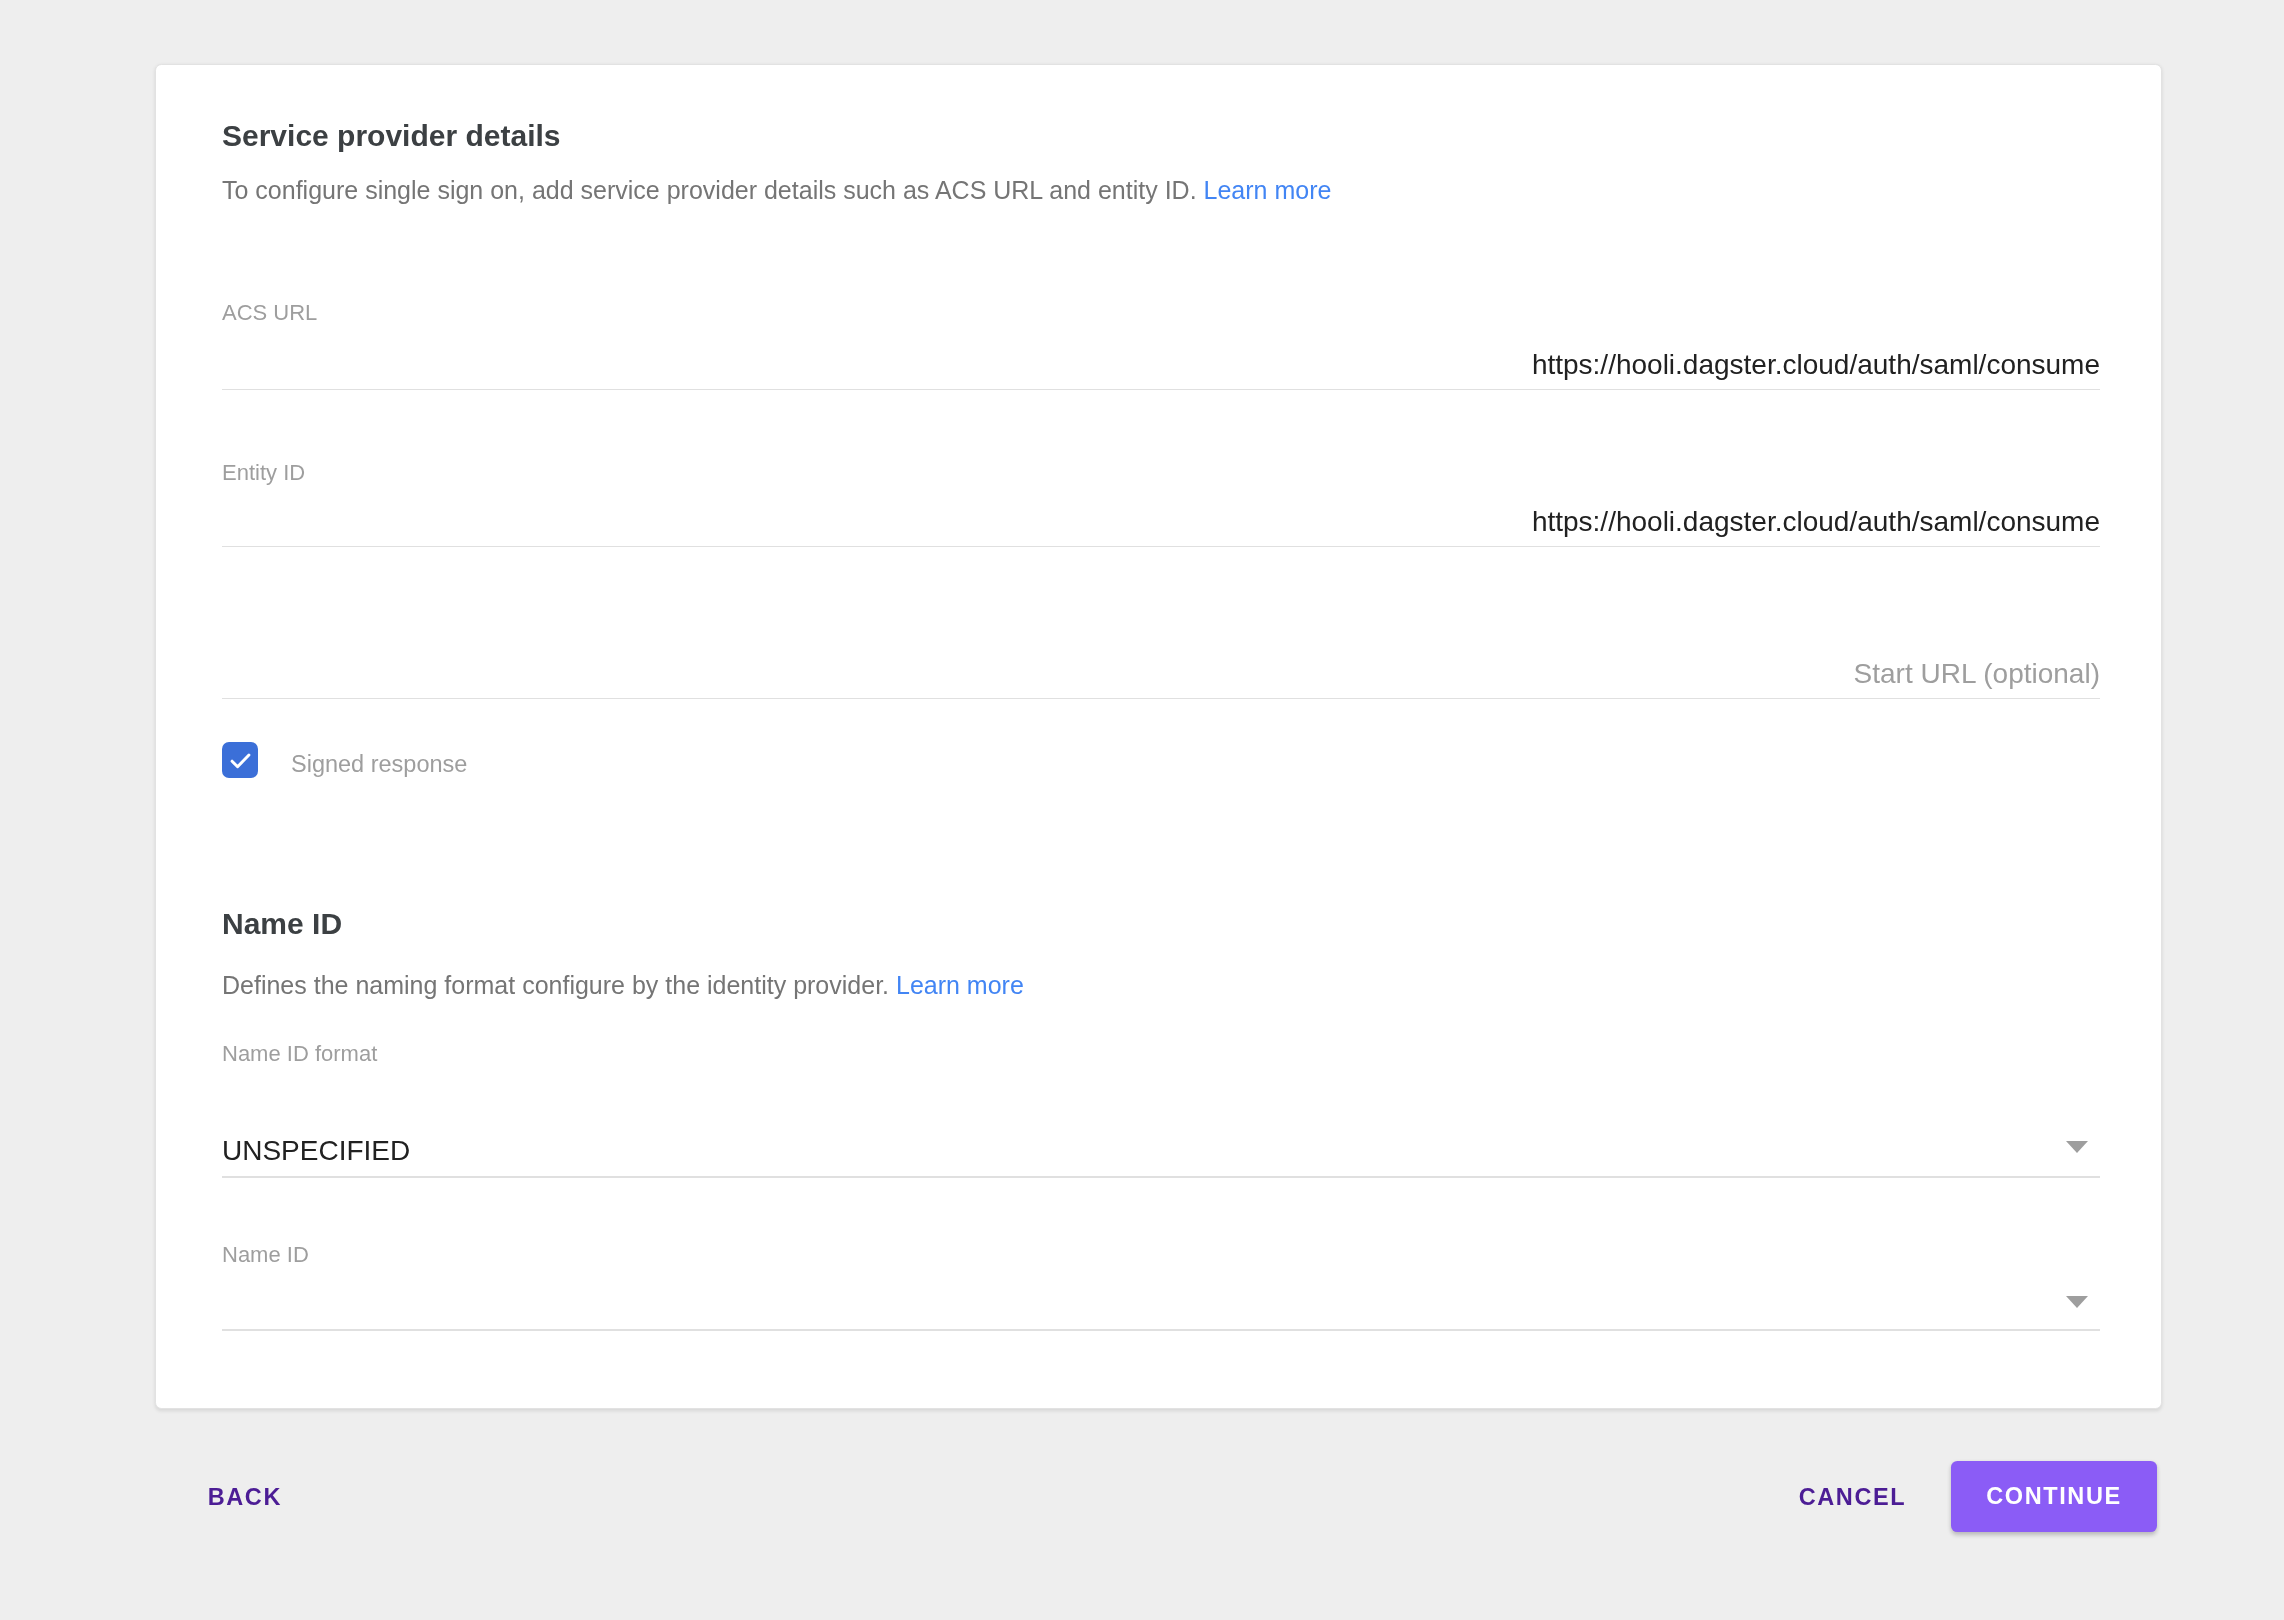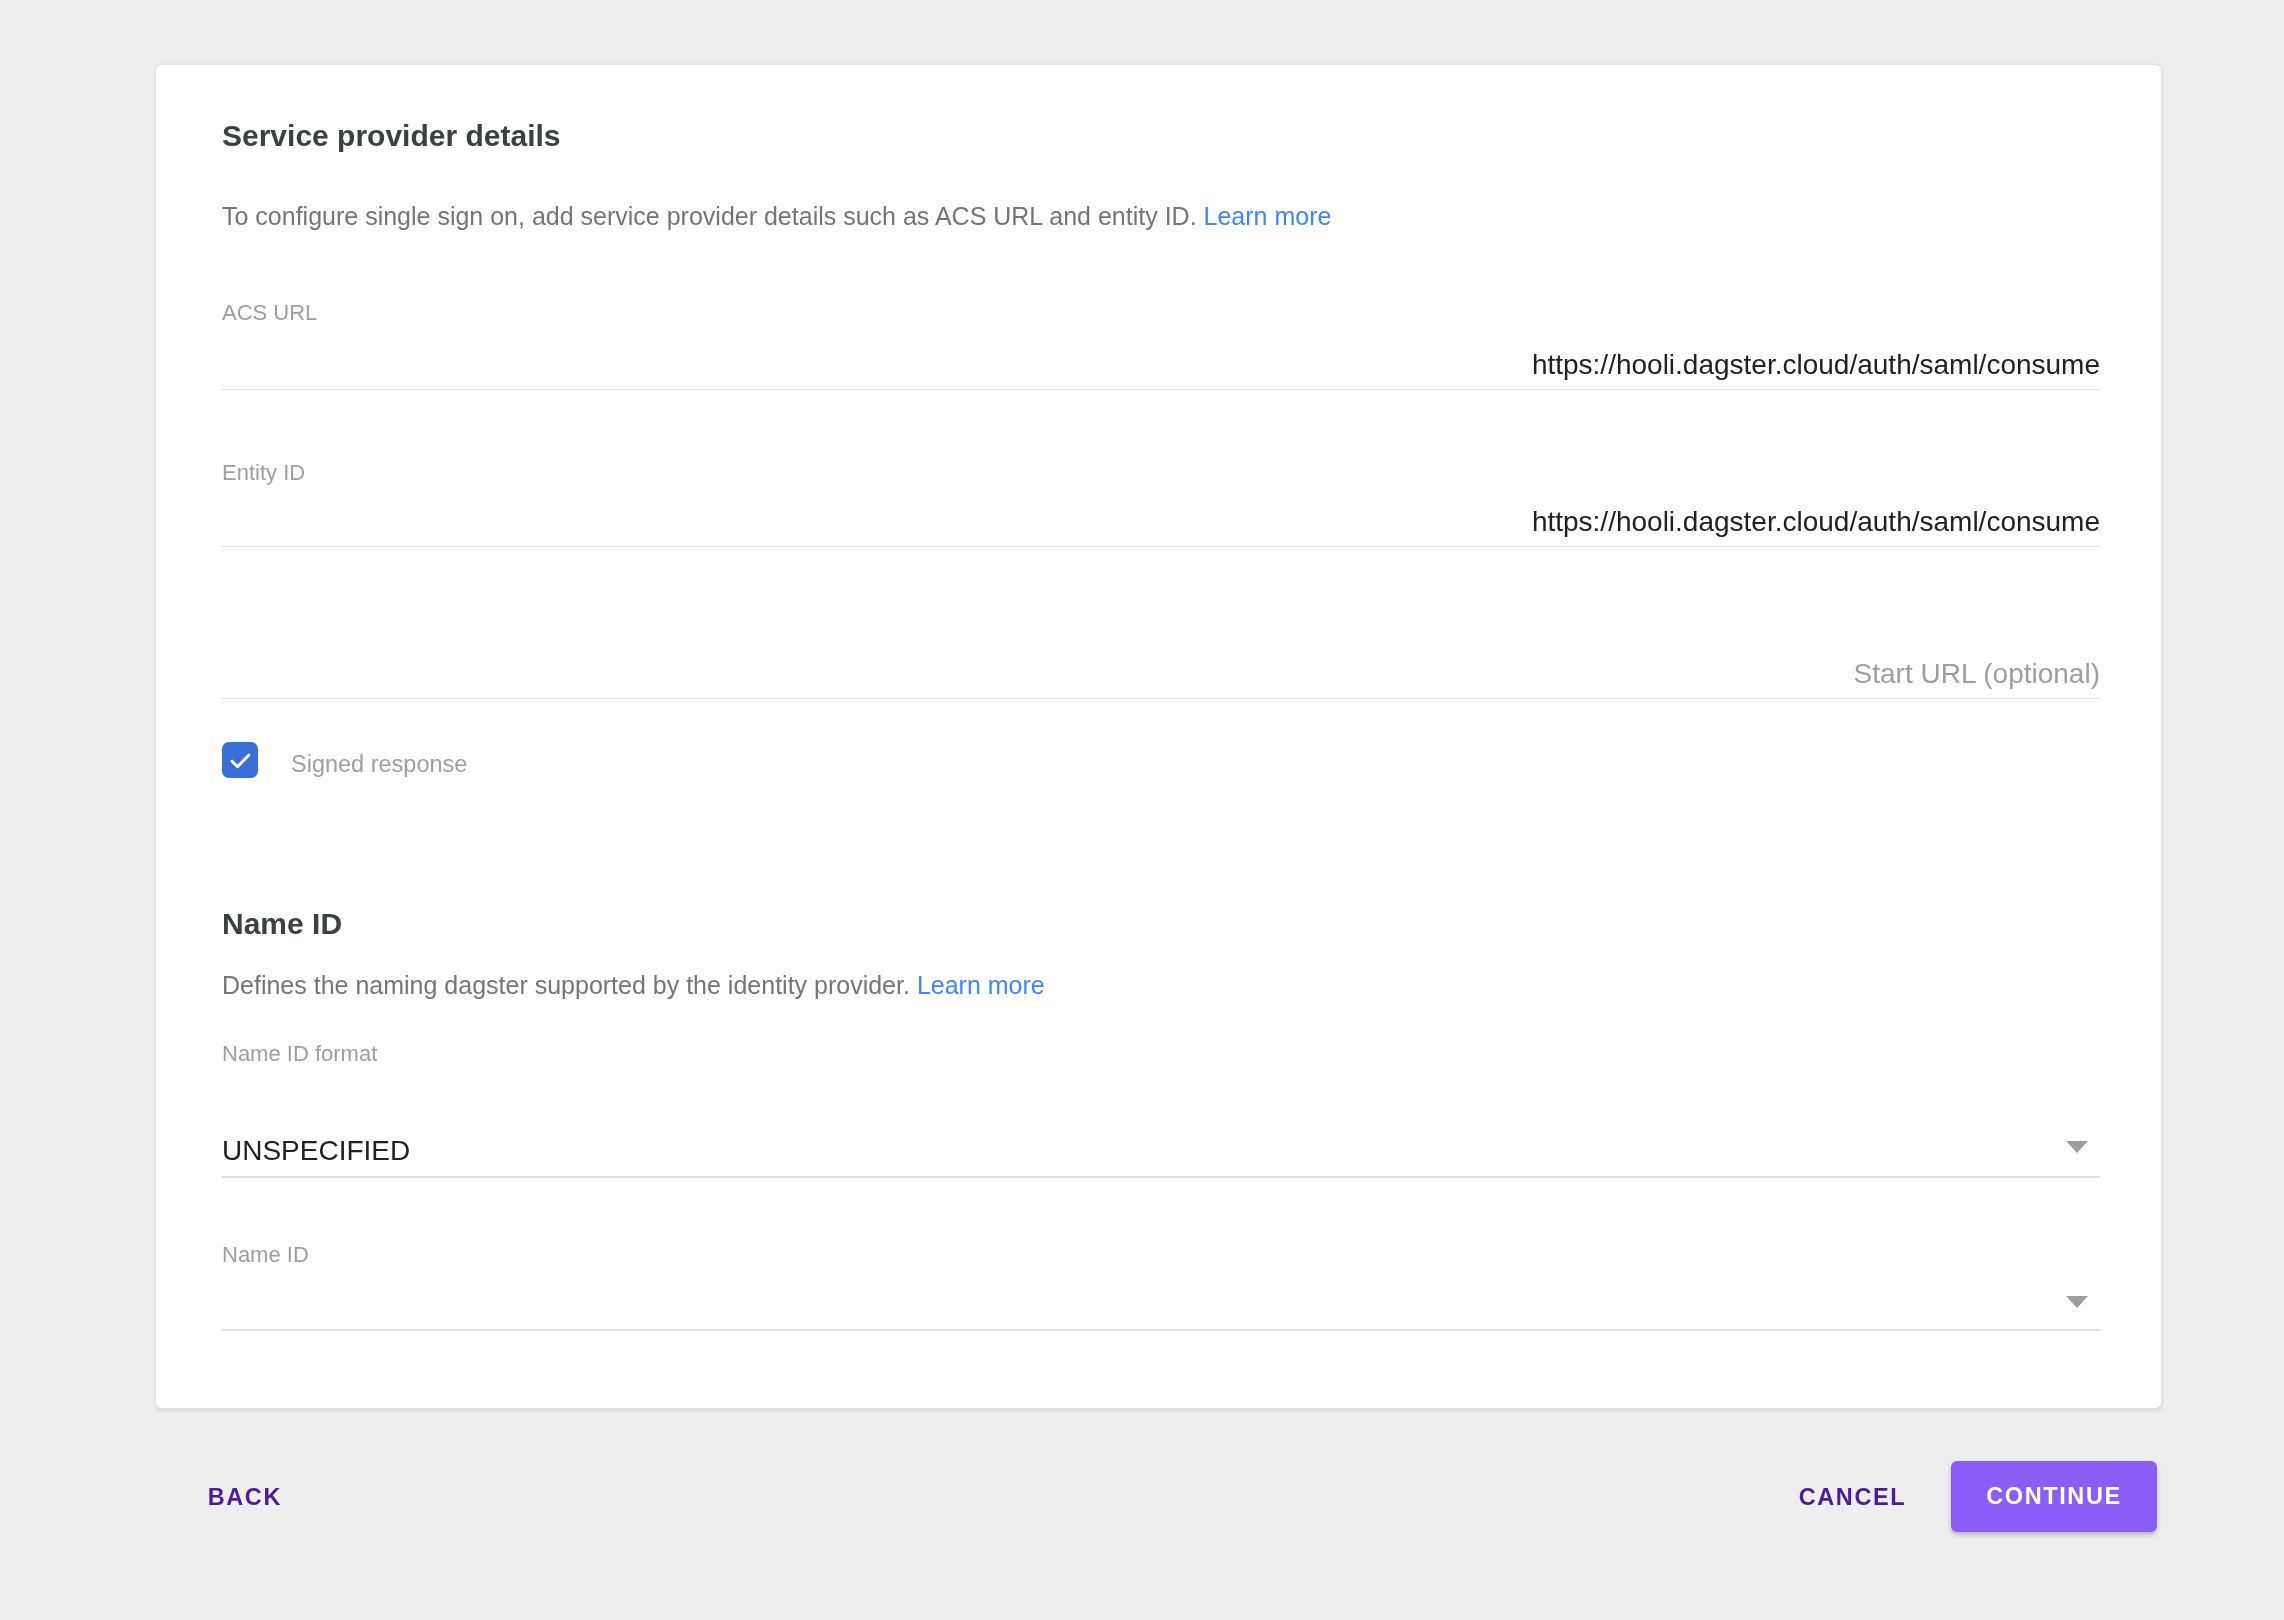--- a/index.html
+++ b/index.html
@@ -25,21 +25,21 @@
     white-space:nowrap;
   }
   .title{top:53px;}
   .h2{top:841px;}
 
   .desc{
     position:absolute;left:66px;
     font-size:25px;line-height:33px;color:#757575;
     white-space:nowrap;
   }
-  .desc1{top:135px;}
+  .desc1{top:109px;}
   .desc2{top:904px;}
   .link{color:#4285f4;text-decoration:none;cursor:pointer;}
 
   .field-label{
     position:absolute;left:66px;
     font-size:22px;line-height:25px;color:#9e9e9e;
     white-space:nowrap;
   }
   .lbl-acs{top:235px;}
   .lbl-entity{top:395px;}
@@ -136,21 +136,21 @@
         <svg width="27" height="27" viewBox="0 0 24 24">
           <path d="M4.5 12.6 L9.4 17.5 L19.5 7.2" fill="none" stroke="#ffffff" stroke-width="2.6" stroke-linecap="round" stroke-linejoin="round"></path>
         </svg>
       </span>
     </div>
     <div class="cb-label">Signed response</div>
 
     <div class="h1 h2">Name ID</div>
 
     <div class="desc desc2">
-      <span>Defines the naming dagster supported by the identity provider.</span>
+      <span>Defines the naming format configure by the identity provider.</span>
       <span> </span>
       <a class="link">Learn more</a>
     </div>
 
     <div class="field-label lbl-nif">Name ID format</div>
     <div class="select-value sv-nif">UNSPECIFIED</div>
     <div class="select-underline ul-nif"></div>
     <div class="caret caret-nif"></div>
 
     <div class="field-label lbl-nid">Name ID</div>

